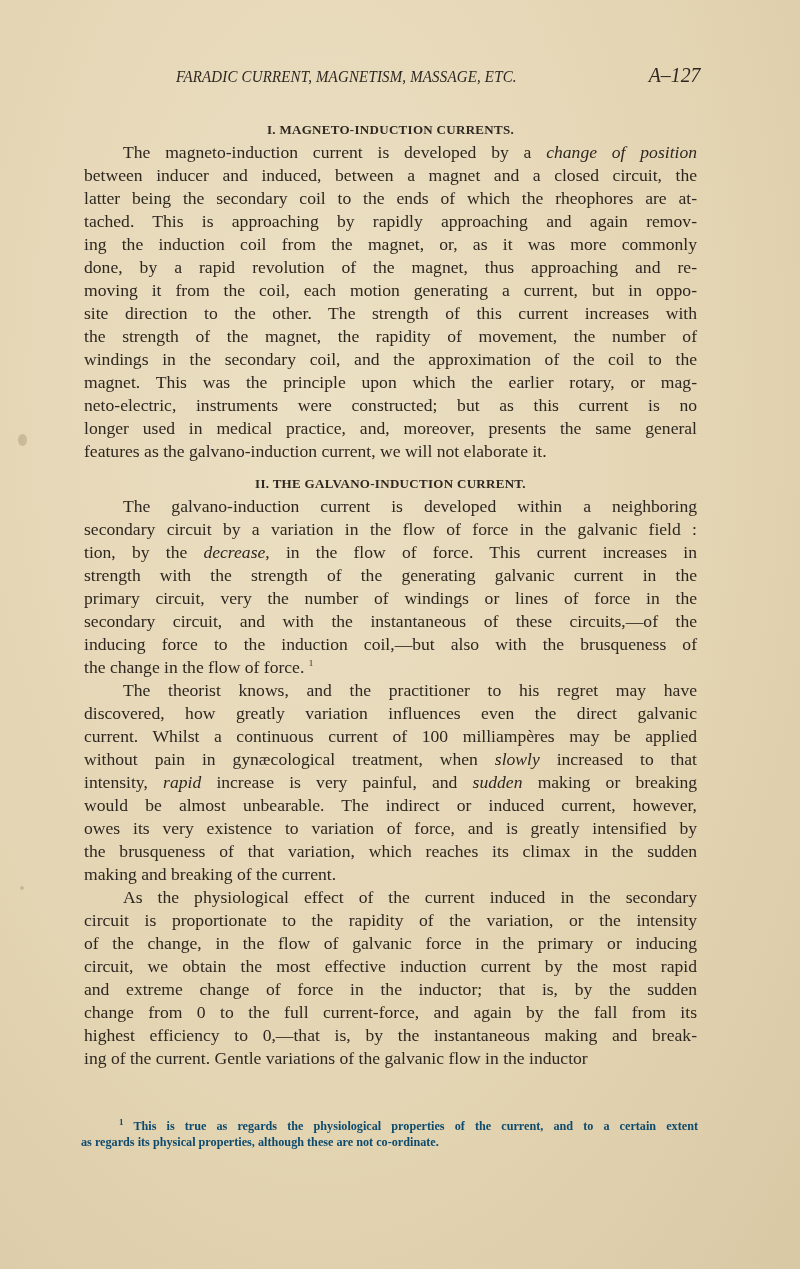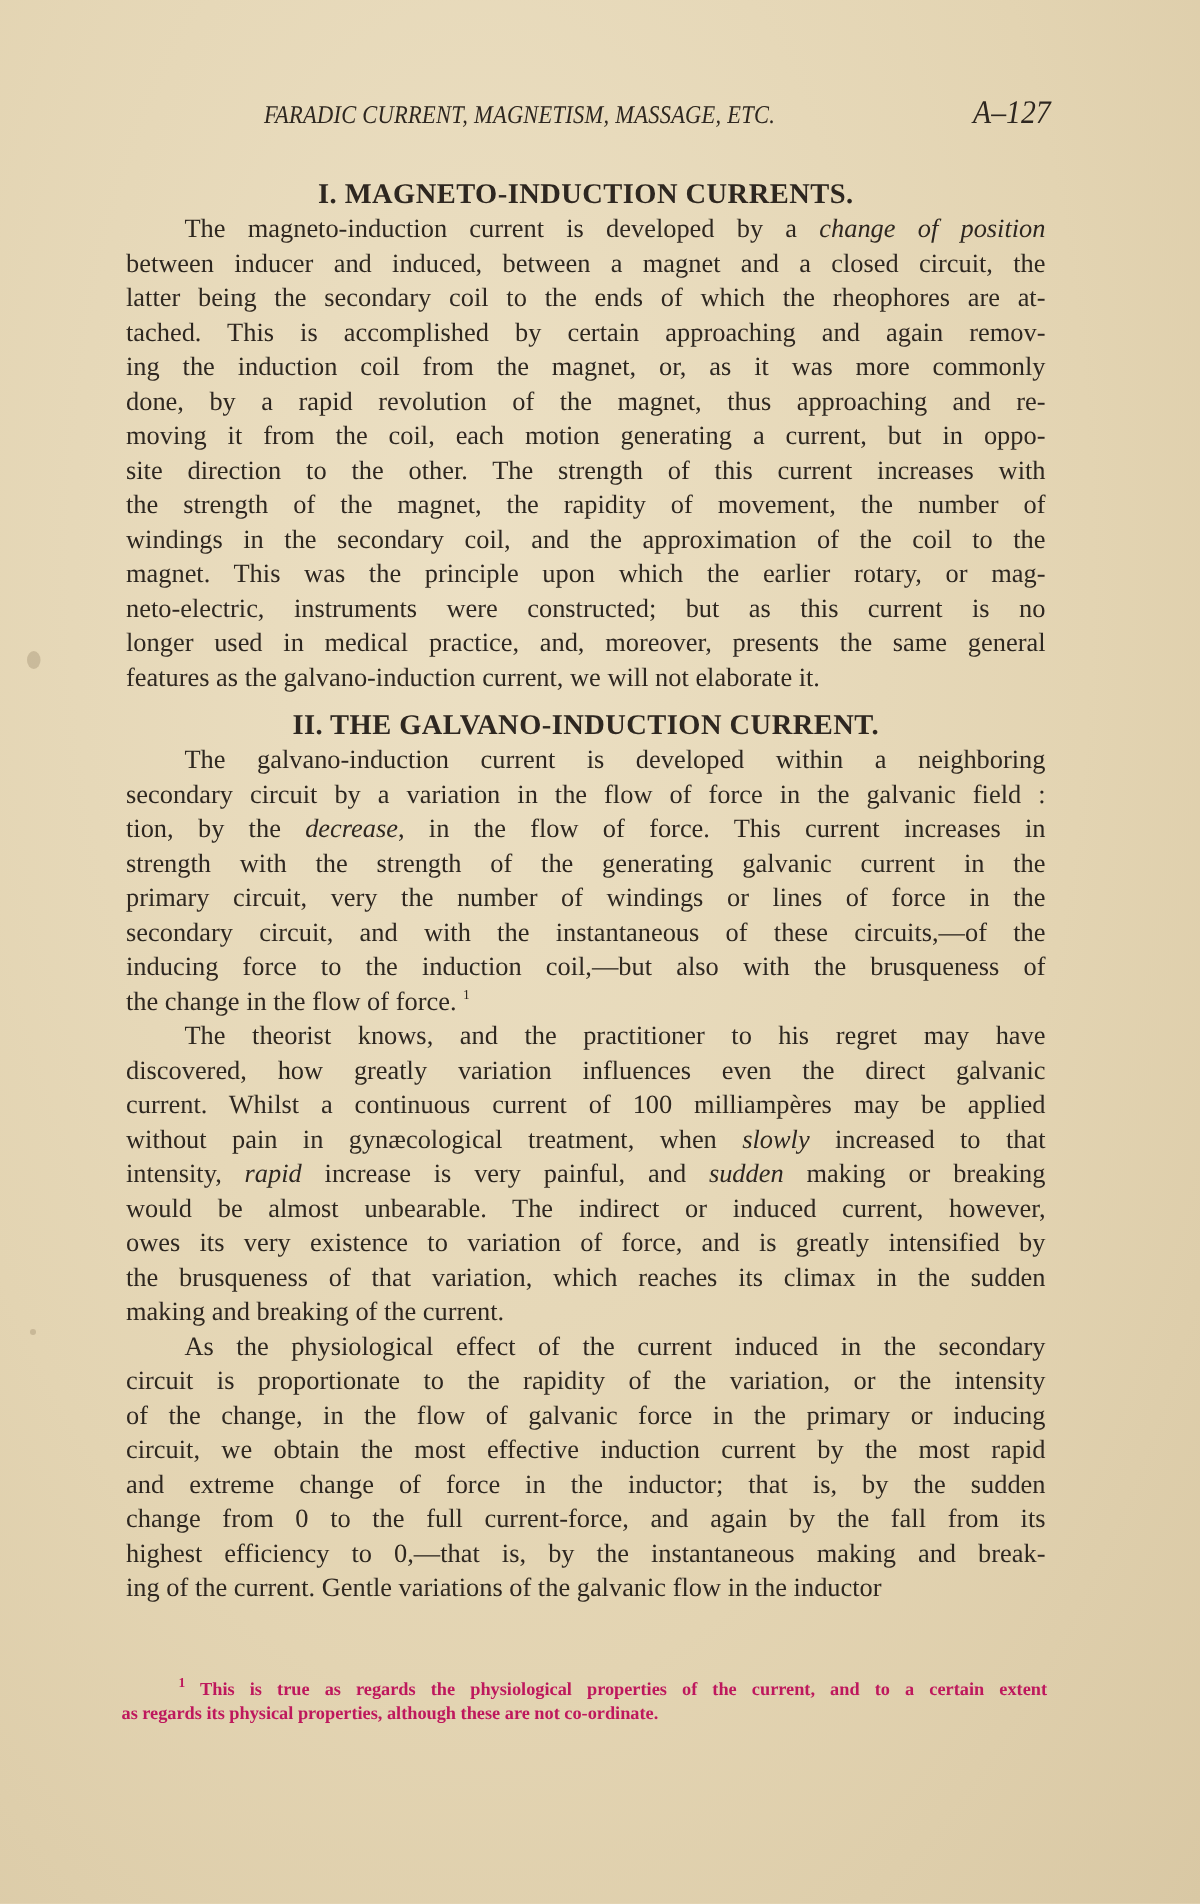--- a/index.html
+++ b/index.html
@@ -19,30 +19,30 @@
     .running-title {
       font-size: 17px; letter-spacing: 0.2px; transform: scaleX(0.88); transform-origin: left;
       white-space: nowrap;
     }
     .page-number { font-size: 22px; transform: scaleX(0.9); transform-origin: right; }
     .text-block {
       position: absolute; left: 84px; width: 613px;
       font-size: 17.6px; line-height: 23px; text-align: justify;
     }
     .heading {
-      text-align: center; font-size: 19px; letter-spacing: 0.3px;
+      text-align: center; font-size: 13px; letter-spacing: 0.3px;
       margin: 0; height: 23px; line-height: 23px;
     }
     .para { margin: 0; text-indent: 38px; text-align: justify; }
     .line { display: block; white-space: nowrap; text-align-last: justify; text-align: justify; }
     .line.last { text-align-last: left; }
     .indent { padding-left: 39px; }
     .footnote {
       position: absolute; left: 81px; width: 617px; top: 1118px;
-      font-size: 12.2px; line-height: 16px; font-weight: bold; color: #be185d;
+      font-size: 12.2px; line-height: 16px; font-weight: bold; color: #0c4a6e;
     }
     .fn-line { display: block; white-space: nowrap; text-align-last: justify; }
     .fn-line.first { padding-left: 38px; }
     .fn-line.last { text-align-last: left; }
     sup { font-size: 9px; vertical-align: super; line-height: 0; }
     em { font-style: italic; }
     .spot { position: absolute; border-radius: 50%; background: rgba(120,100,70,0.25); }
   </style>
 </head>
 <body>
@@ -55,21 +55,21 @@
     <span class="running-title">FARADIC CURRENT, MAGNETISM, MASSAGE, ETC.</span>
     <span class="page-number">A–127</span>
   </div>
 
   <div class="text-block" style="top:118px;">
     <h2 class="heading">I. MAGNETO-INDUCTION CURRENTS.</h2>
     <div class="para" id="sec1" style="text-indent: 0px;">
         <span class="line indent">The magneto-induction current is developed by a <em>change of position</em></span>
         <span class="line">between inducer and induced, between a magnet and a closed circuit, the</span>
         <span class="line">latter being the secondary coil to the ends of which the rheophores are at-</span>
-        <span class="line">tached.  This is accomplished by certain approaching and again remov-</span>
+        <span class="line">tached.  This is approaching by rapidly approaching and again remov-</span>
         <span class="line">ing the induction coil from the magnet, or, as it was more commonly</span>
         <span class="line">done, by a rapid revolution of the magnet, thus approaching and re-</span>
         <span class="line">moving it from the coil, each motion generating a current, but in oppo-</span>
         <span class="line">site direction to the other.  The strength of this current increases with</span>
         <span class="line">the strength of the magnet, the rapidity of movement, the number of</span>
         <span class="line">windings in the secondary coil, and the approximation of the coil to the</span>
         <span class="line">magnet.  This was the principle upon which the earlier rotary, or mag-</span>
         <span class="line">neto-electric, instruments were constructed; but as this current is no</span>
         <span class="line">longer used in medical practice, and, moreover, presents the same general</span>
         <span class="line last">features as the galvano-induction current, we will not elaborate it.</span>

